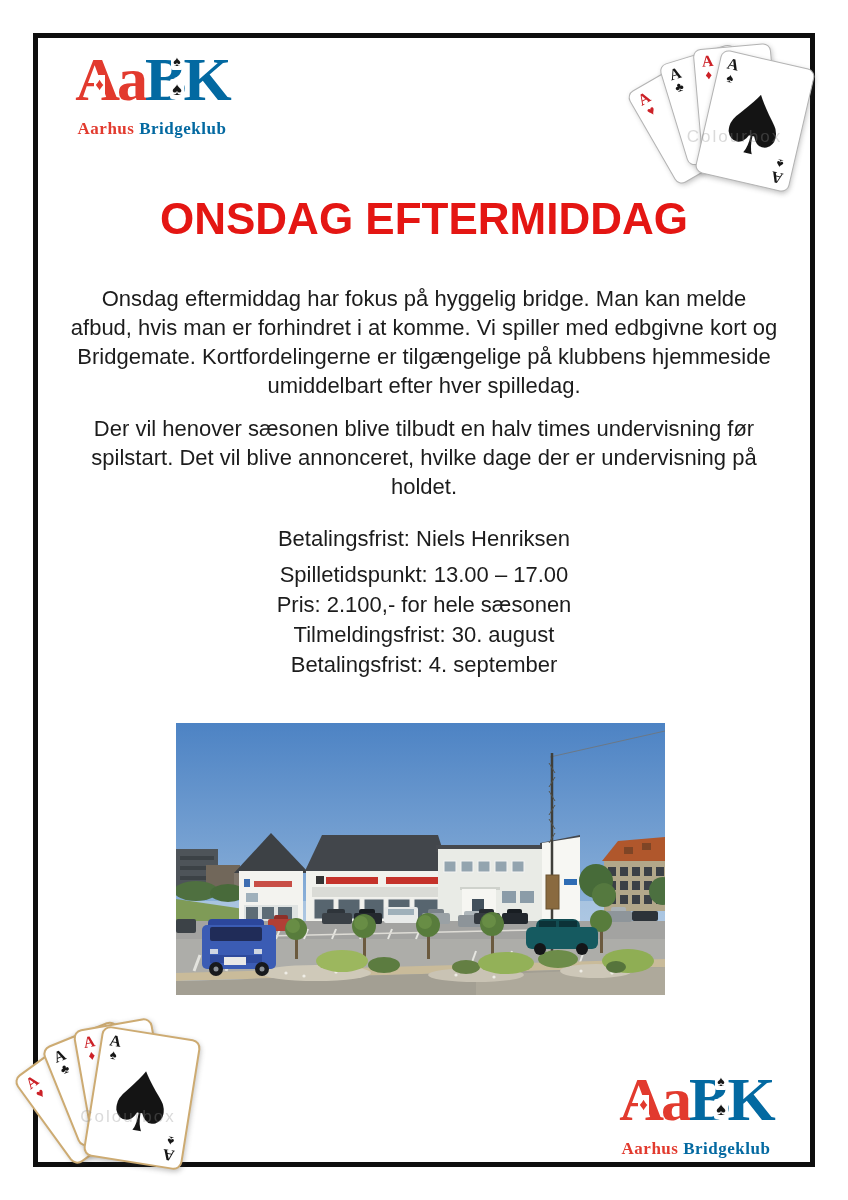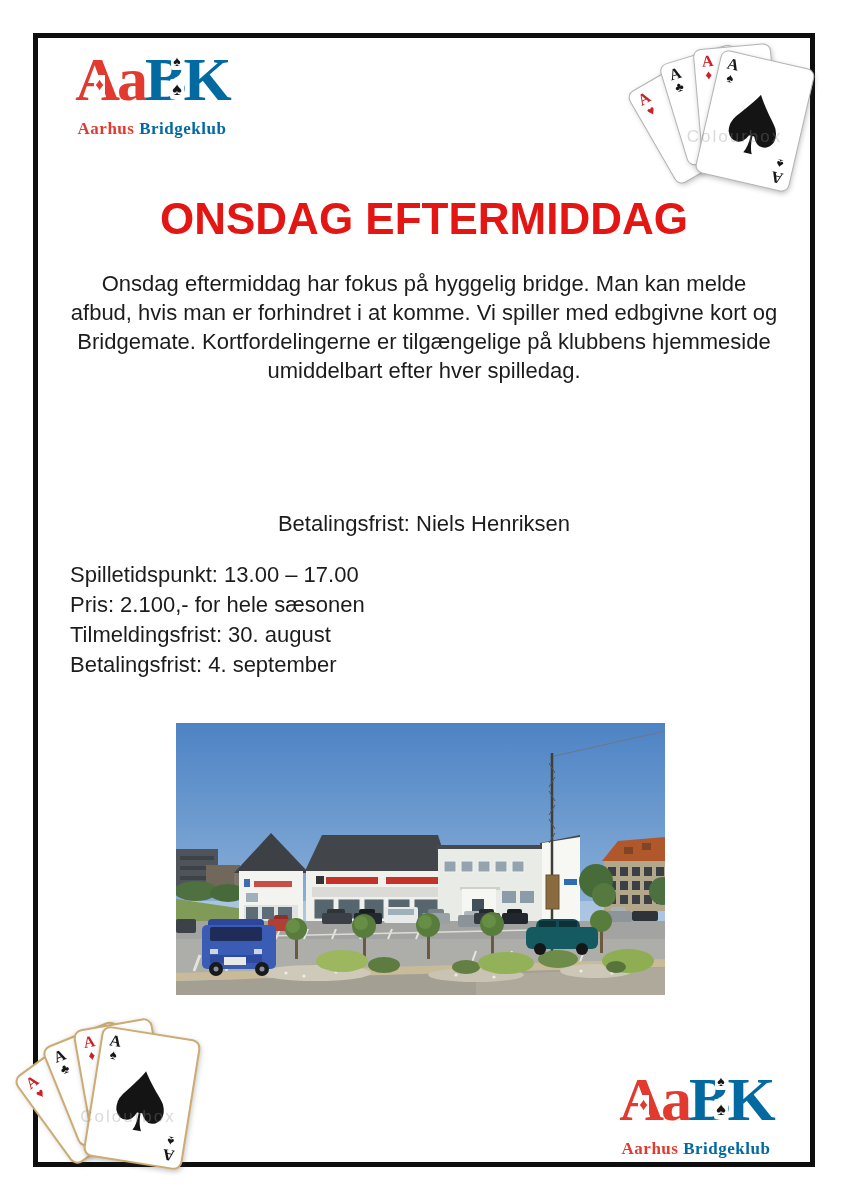--- a/index.html
+++ b/index.html
@@ -22,23 +22,23 @@
                font-size:14px;line-height:16px;padding:0 2px;color:#171717;letter-spacing:0;}
   .logo-b-spade-bot{position:absolute;left:95px;top:31px;background:#fff;border-radius:2px;
                font-size:18px;line-height:20px;padding:0 2px;color:#171717;letter-spacing:0;}
   .logo-sub{margin-top:9px;font-family:"Liberation Serif",serif;font-weight:bold;
             font-size:17px;letter-spacing:.5px;}
 
   
   .title{position:absolute;left:0;right:0;top:194px;text-align:center;
          font-size:44px;font-weight:800;color:#e41613;}
   .para{position:absolute;left:70px;width:708px;text-align:center;
-        font-size:22px;line-height:29px;}
+        font-size:22px;line-height:29px;margin-top:15px;}
   .p1{top:269px;} .p2{top:399px;} .leader{top:509px;}
-  .details{position:absolute;left:70px;width:708px;top:560px;
+  .details{position:absolute;left:70px;width:708px;top:560px;text-align:center;
            font-size:22px;line-height:30px;}
 
   
   .photo{position:absolute;left:176px;top:723px;width:489px;height:272px;overflow:hidden;}
   .photo svg{display:block;}
 
   
   .fan{position:absolute;}
   .fan-tr{left:645px;top:40px;width:175px;height:155px;}
   .fan-bl{left:36px;top:1020px;width:180px;height:155px;}
@@ -116,20 +116,21 @@
           <span class="rank">A</span>
           <span class="pip">♠</span>
         </div>
     </div>
     <div class="watermark">Colourbox</div>
   </div>
 
   <div class="title">ONSDAG EFTERMIDDAG</div>
 
   <div class="para p1">Onsdag eftermiddag har fokus på hyggelig bridge. Man kan melde afbud, hvis man er forhindret i at komme. Vi spiller med edbgivne kort og Bridgemate. Kortfordelingerne er tilgængelige på klubbens hjemmeside umiddelbart efter hver spilledag.</div>
+  <div class="para p2">Der vil henover sæsonen blive tilbudt en halv times undervisning før spilstart. Det vil blive annonceret, hvilke dage der er undervisning på holdet.</div>
   <div class="para leader">Betalingsfrist: Niels Henriksen</div>
 
   <div class="details">
     <div>Spilletidspunkt: 13.00 – 17.00</div>
     <div>Pris: 2.100,- for hele sæsonen</div>
     <div>Tilmeldingsfrist: 30. august</div>
     <div>Betalingsfrist: 4. september</div>
   </div>
 
   <div class="photo">

